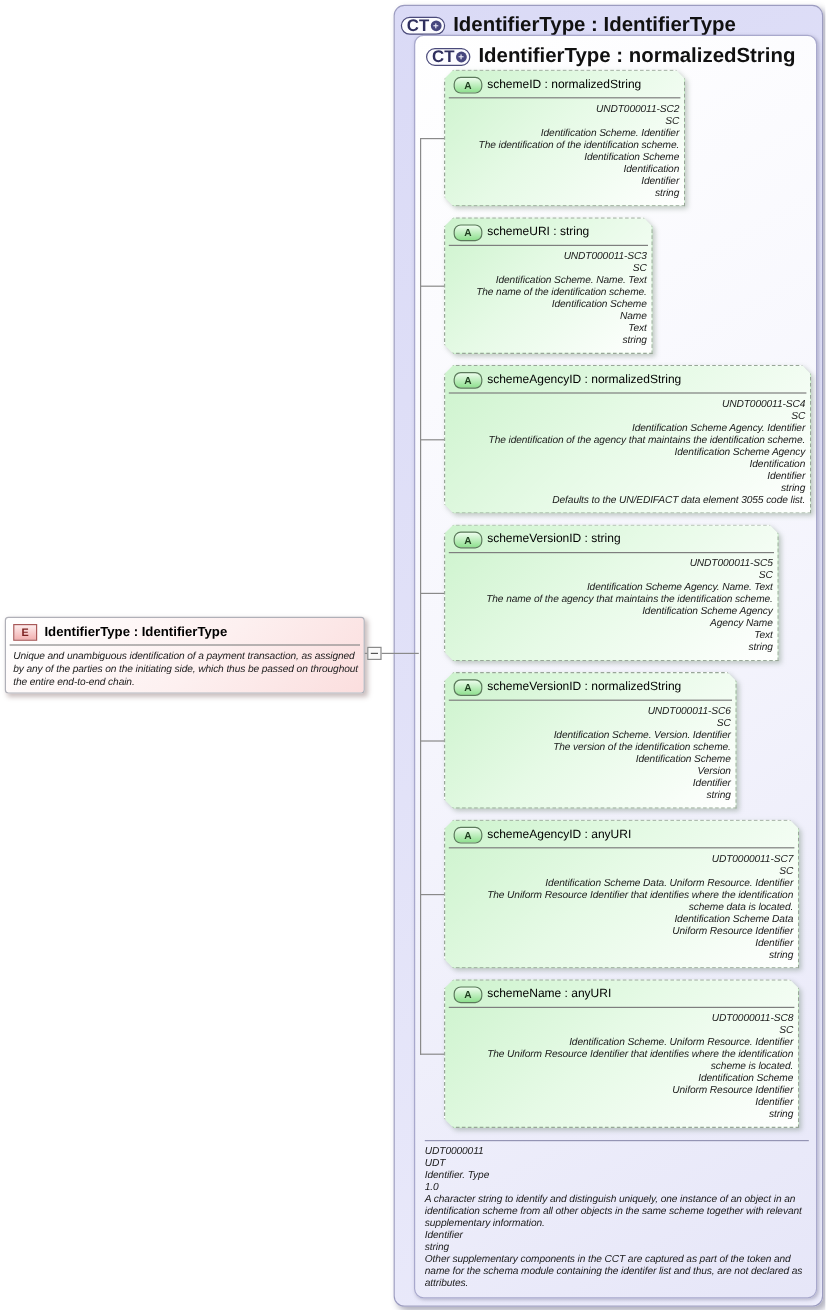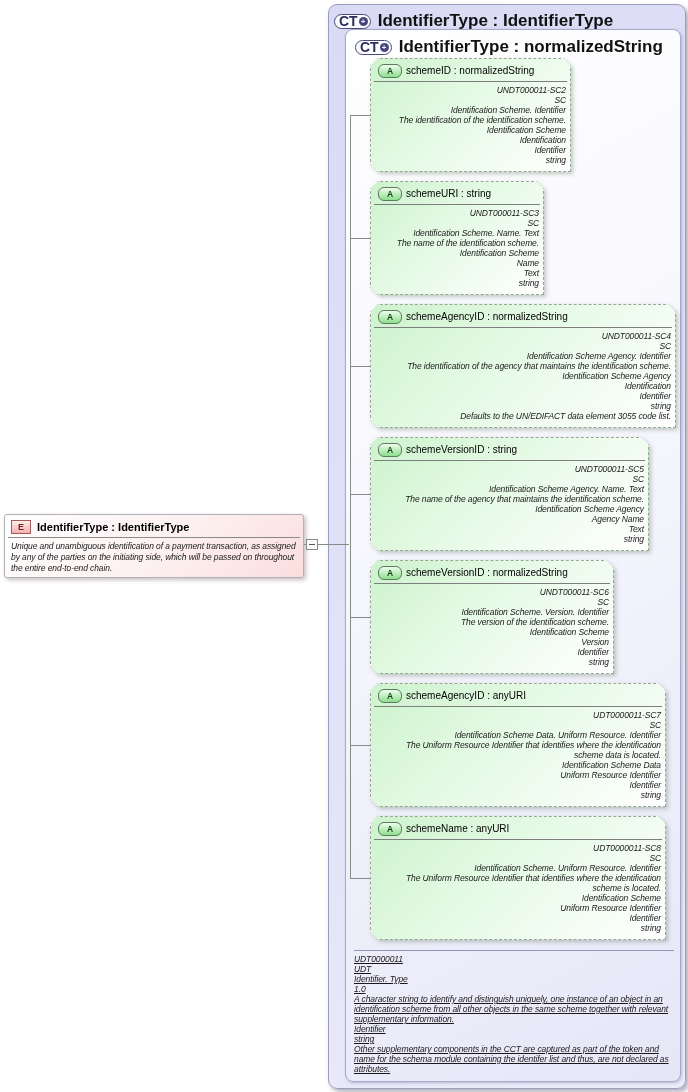--- a/index.html
+++ b/index.html
@@ -63,21 +63,21 @@
   .s0{top:85px;}.s1{top:208px;}.s2{top:336px;}.s3{top:464px;}.s4{top:587px;}.s5{top:715px;}.s6{top:848px;}
   .main-line{position:absolute;left:304px;top:544px;width:45px;height:1px;background:var(--connector,#8a8a8a);z-index:5;}
   .minus-box{position:absolute;left:306px;top:539px;width:12px;height:11px;box-sizing:border-box;
     border:1px solid #8a8a8a;background:#fafafa;z-index:6;display:flex;align-items:center;justify-content:center;}
   .minus-line{width:6px;height:1px;background:#555;}
 
   
   .type-doc-sep{position:absolute;left:8px;right:6px;top:920px;height:1px;background:#9494b4;}
   .type-doc{position:absolute;left:8px;right:8px;top:924px;
     font-style:italic;font-size:8.5px;line-height:10px;color:#1a1a1a;
-    white-space:pre-line;letter-spacing:-0.1px;text-decoration:underline;}
+    white-space:pre-line;letter-spacing:-0.1px;}
 
   
   .element-box{position:absolute;left:4px;top:514px;width:300px;height:64px;box-sizing:border-box;
     border:1px solid #b0b0b8;border-radius:3px;
     background:linear-gradient(135deg,#ffffff 0%,#fdf0f0 55%,var(--element-fill,#fbdede) 100%);
     box-shadow:2px 2px 4px rgba(120,90,90,0.4);z-index:3;}
   .element-header{display:flex;align-items:center;gap:6px;padding:4px 4px 0 6px;height:15px;}
   .element-title{font-weight:bold;font-size:11px;color:#000;white-space:nowrap;}
   .element-sep{height:1px;background:#8a8a8a;margin:3px 3px 1px 3px;}
   .element-doc{padding:2px 4px 0 6px;font-style:italic;font-size:8.5px;line-height:11px;
@@ -87,21 +87,21 @@
 <body>
 
 <div id="stage">
 
   <div class="element-box">
     <div class="element-header">
       <span class="badge-e">E</span>
       <span class="element-title">IdentifierType : IdentifierType</span>
     </div>
     <div class="element-sep"></div>
-    <div class="element-doc">Unique and unambiguous identification of a payment transaction, as assigned by any of the parties on the initiating side, which will be passed on throughout the entire end-to-end chain.</div>
+    <div class="element-doc">Unique and unambiguous identification of a payment transaction, as assigned by any of the parties on the initiating side, which thus be passed on throughout the entire end-to-end chain.</div>
   </div>
 
   <div class="outer-ct">
     <div class="outer-ct-header">
       <span class="badge-ct">
           <span>CT</span>
           <span class="plus-circle"></span>
         </span>
       <span class="ct-title">IdentifierType : IdentifierType</span>
     </div>

